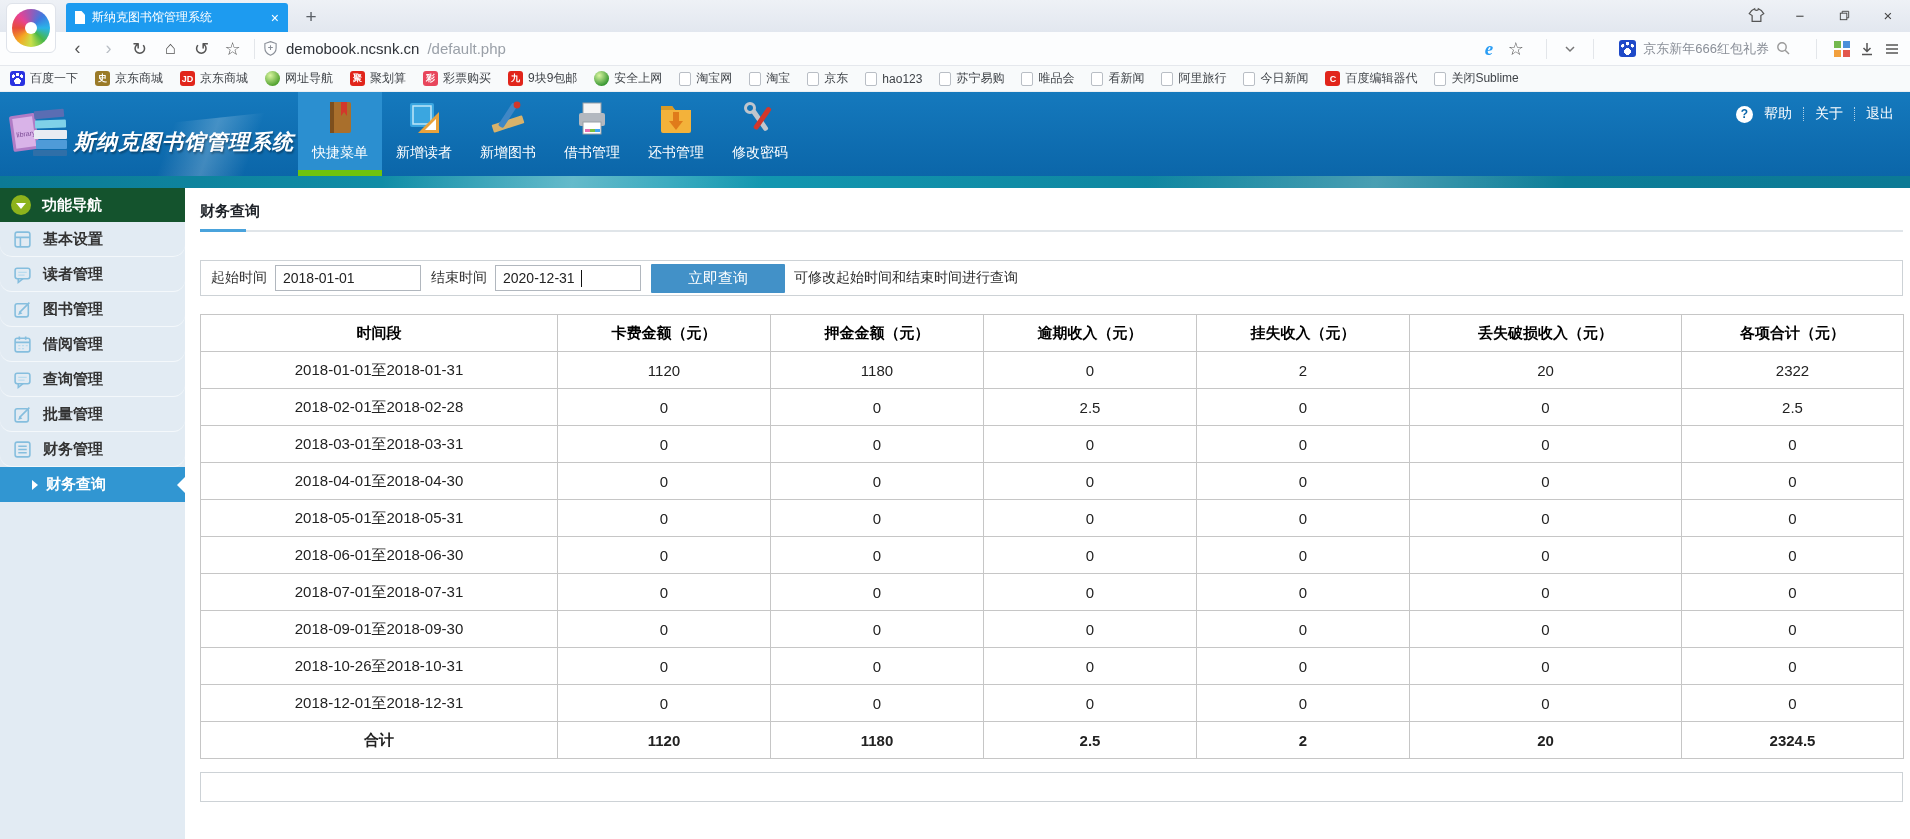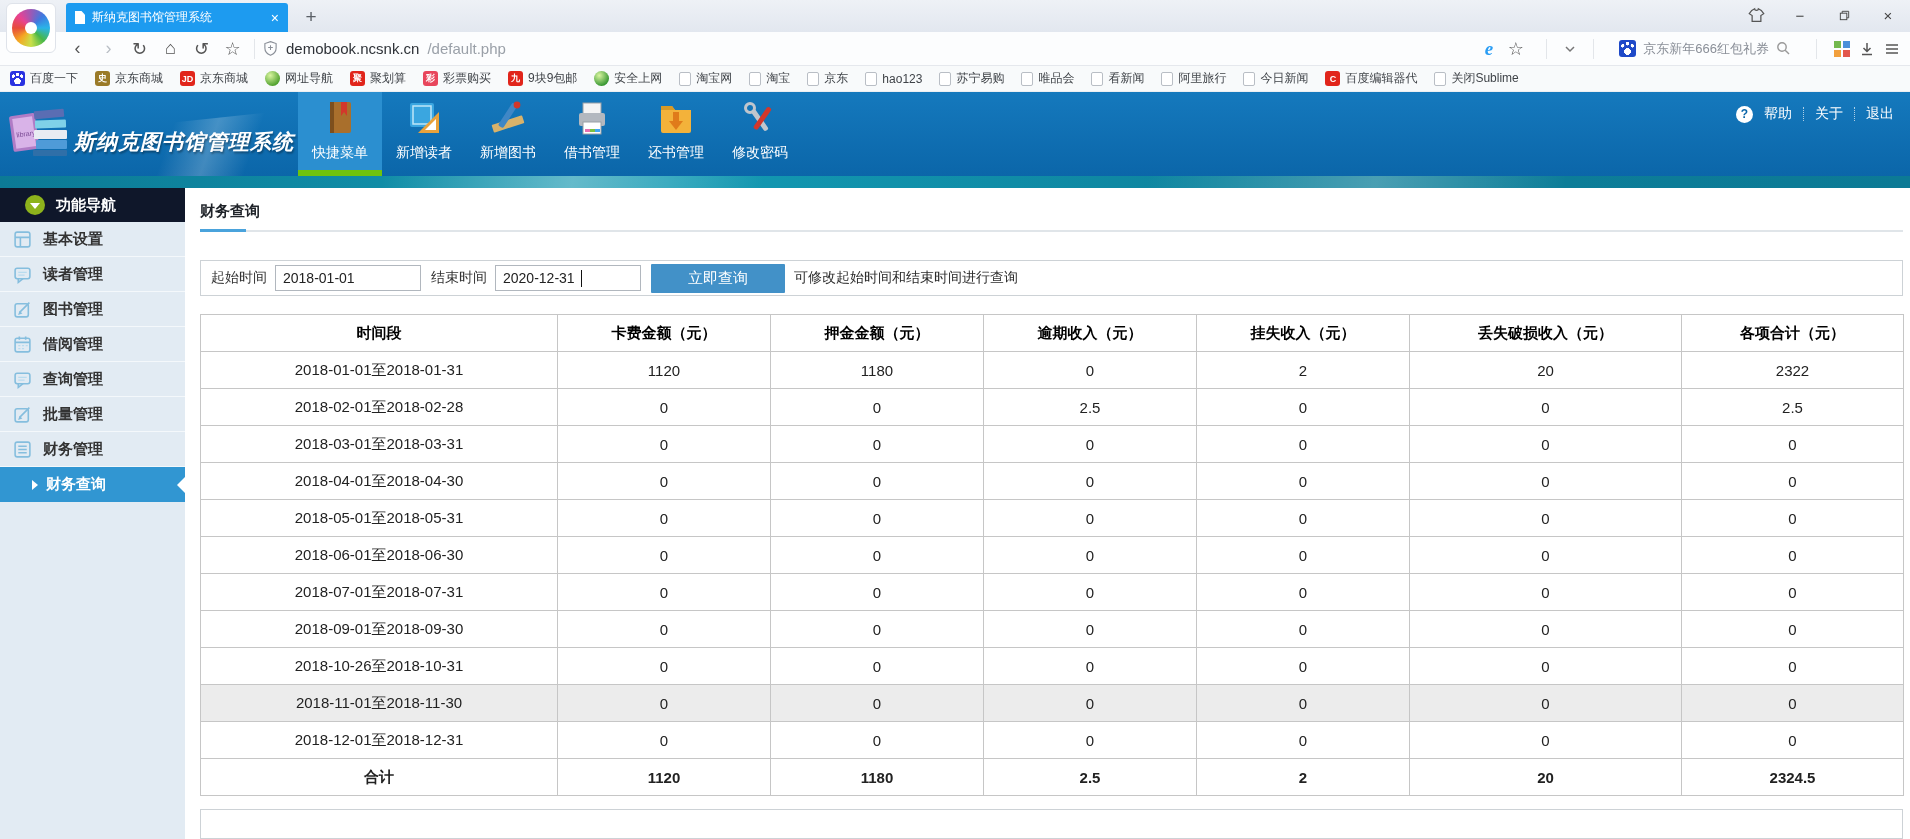--- a/index.html
+++ b/index.html
@@ -91,28 +91,28 @@
   .welcome { position:absolute; right:0; top:50px; height:27px; background:rgba(8,48,86,.45);
              border-radius:14px 0 0 14px; display:flex; align-items:center; gap:8px;
              padding:0 18px 0 15px; color:#fff; font-size:14px; z-index:3;margin-top:48px; }
   .teal { position:absolute; top:84px; left:0; right:0; height:12px;
           background:linear-gradient(90deg,#0c7a95,#139ab3 35%,#0d7f9a 70%,#0c7a95); overflow:hidden; }
   .teal::after { content:''; position:absolute; inset:0;
           background:linear-gradient(100deg,transparent 20%,rgba(255,255,255,.35) 30%,transparent 40%,transparent 60%,rgba(255,255,255,.25) 72%,transparent 82%); }
 
   
   .sidebar { position:absolute; top:96px; left:0; width:185px; bottom:0; background:#e2ebf3; }
-  .side-head { height:34px; background:#0f172a; display:flex; align-items:center; gap:11px;
-               padding-left:25px; color:#fff; font-weight:bold; font-size:15px; }
+  .side-head { height:34px; background:#14532d; display:flex; align-items:center; gap:11px;
+               padding-left:11px; color:#fff; font-weight:bold; font-size:15px; }
   .circ { width:20px; height:20px; border-radius:50%; background:#8db31c; display:flex;
           align-items:center; justify-content:center; }
   .circ b { width:0; height:0; border-left:5px solid transparent; border-right:5px solid transparent;
             border-top:6px solid #fff; margin-top:2px; }
   .side-item { height:35px; display:flex; align-items:center; gap:11px; padding-left:13px;
-               border-bottom:1px solid #f4f8fb; color:#333; font-weight:bold; font-size:15px; }
+               border-bottom:1px solid #f4f8fb; color:#333; font-weight:bold; font-size:15px;border-radius:12px; }
   .sico { width:19px; height:19px; flex:0 0 auto; }
   .side-sub { height:35px; background:#3196d2; color:#fff; display:flex; align-items:center;
               padding-left:32px; font-size:15px; font-weight:bold; position:relative; }
   .side-sub .arr { width:0; height:0; border-left:6px solid #fff; border-top:5px solid transparent;
               border-bottom:5px solid transparent; margin-right:8px; }
   .side-sub::after { content:''; position:absolute; right:0; top:50%; transform:translateY(-50%);
               border-right:8px solid #fff; border-top:8px solid transparent; border-bottom:8px solid transparent; }
 
   
   .content { position:absolute; left:185px; top:96px; right:0; bottom:-30px; background:#fff;
@@ -574,29 +574,20 @@
         </tr>
           <tr>
           <td>2018-10-26至2018-10-31</td>
           <td>0</td>
           <td>0</td>
           <td>0</td>
           <td>0</td>
           <td>0</td>
           <td>0</td>
         </tr>
-          <tr class="hl">
-          <td>2018-11-01至2018-11-30</td>
-          <td>0</td>
-          <td>0</td>
-          <td>0</td>
-          <td>0</td>
-          <td>0</td>
-          <td>0</td>
-        </tr>
           <tr>
           <td>2018-12-01至2018-12-31</td>
           <td>0</td>
           <td>0</td>
           <td>0</td>
           <td>0</td>
           <td>0</td>
           <td>0</td>
         </tr>
         </tbody>

